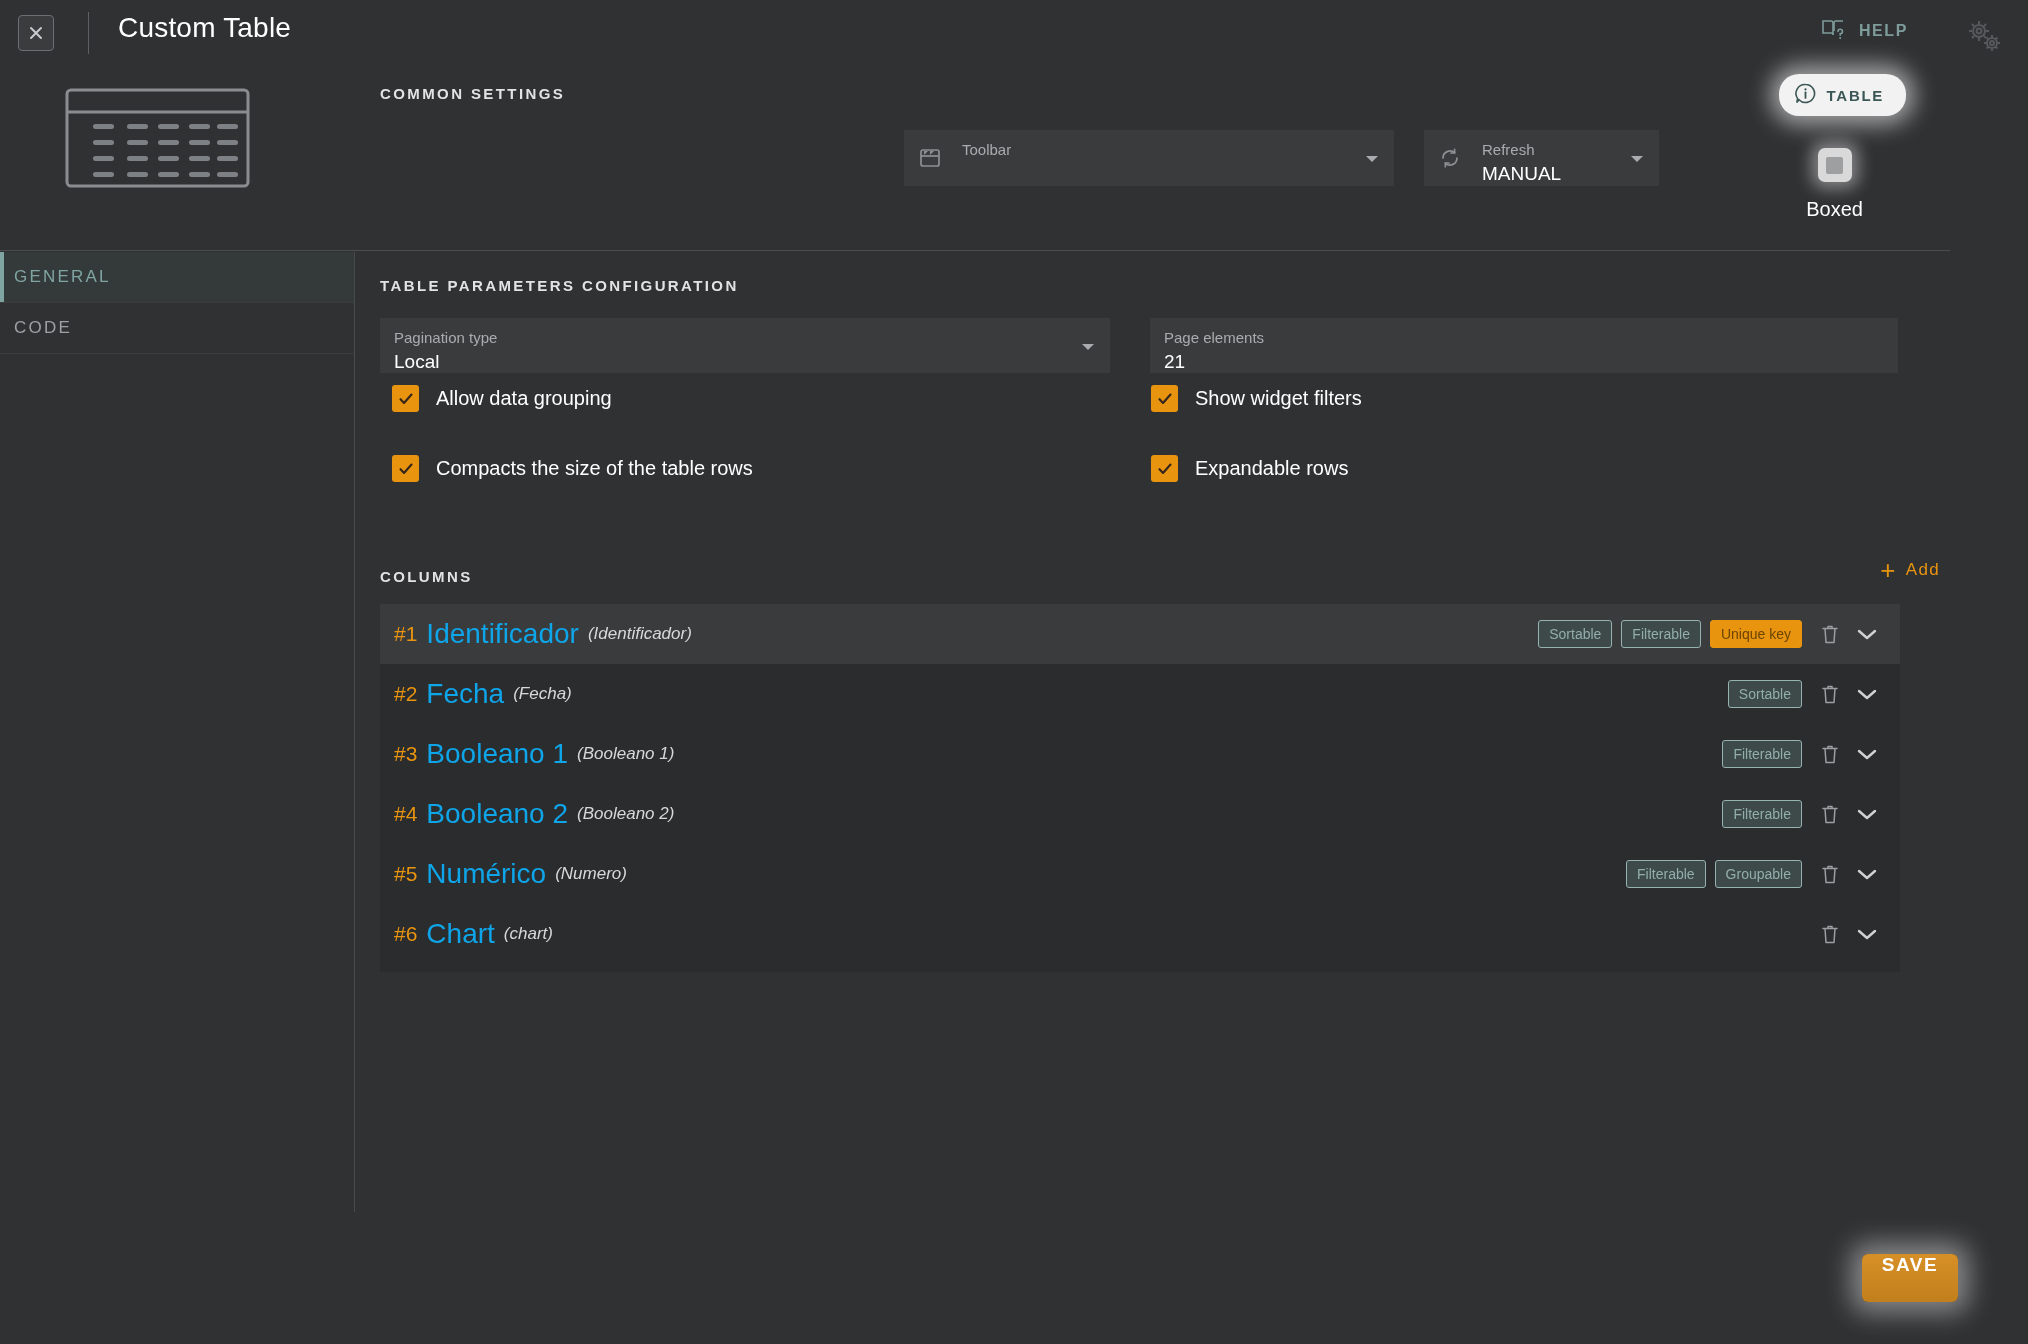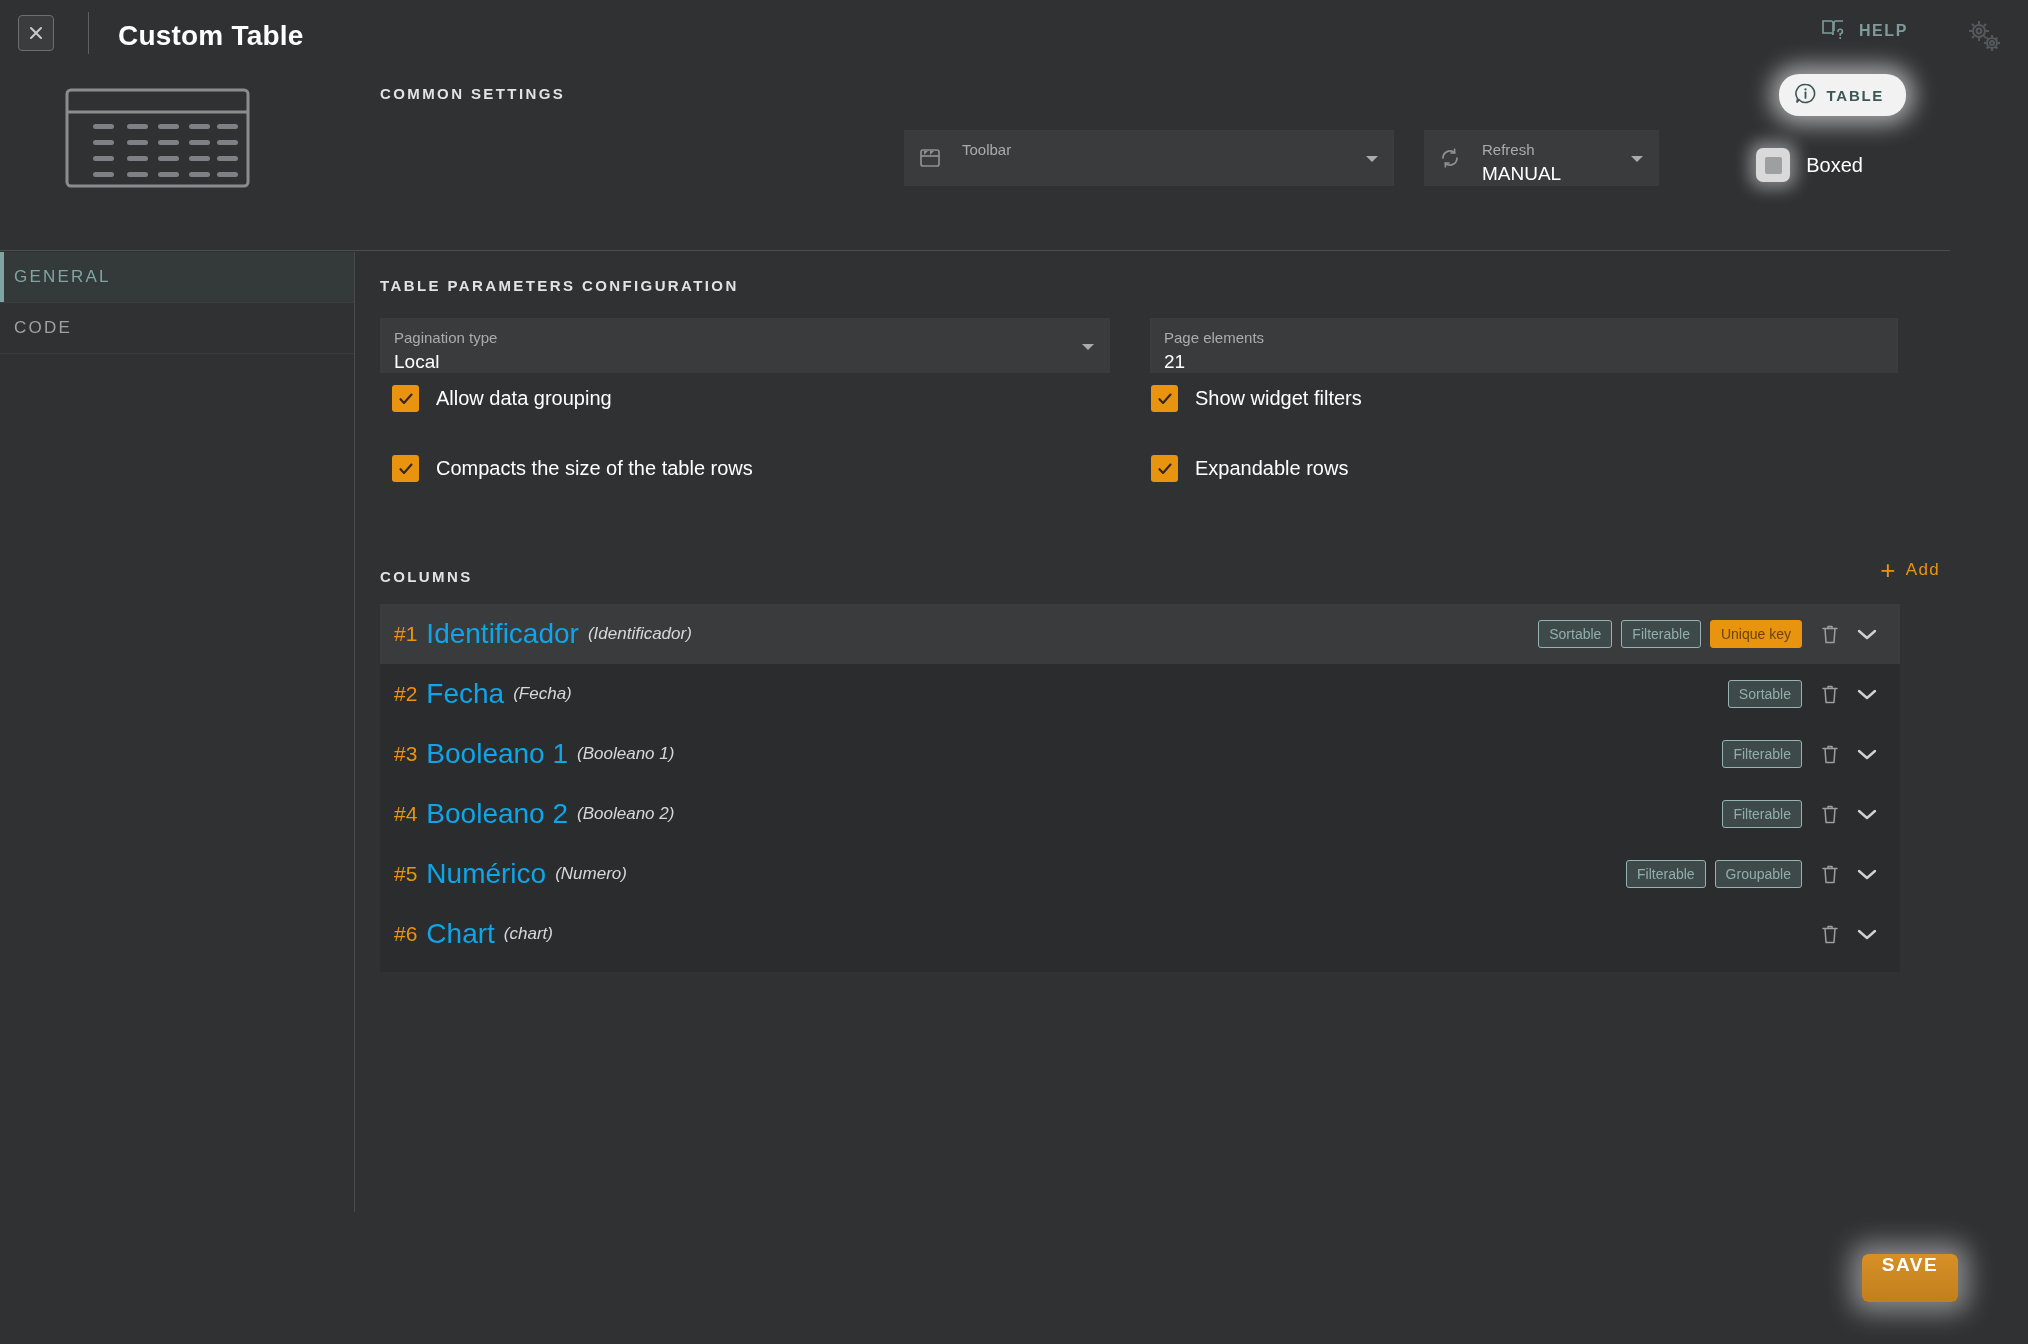--- a/index.html
+++ b/index.html
@@ -22,22 +22,22 @@
     background: #3b3c3e;
     display: flex; align-items: center; justify-content: center;
     cursor: pointer;
   }
   .close-btn svg { display: block; }
   .hdr-divider {
     position: absolute; left: 88px; top: 12px;
     width: 1px; height: 42px; background: #5e6164;
   }
   .page-title {
-    position: absolute; left: 118px; top: 20px;
-    font-size: 28px; color: #ffffff; font-weight: 700;
+    position: absolute; left: 118px; top: 12px;
+    font-size: 28px; color: #ffffff; font-weight: 400;
     letter-spacing: .2px;
   }
   .help-link {
     position: absolute; right: 120px; top: 18px;
     display: flex; align-items: center; gap: 12px;
     color: #7e9c9b; font-size: 16px; letter-spacing: 1.6px;
     font-weight: 600; cursor: pointer;
   }
   .gear-icons {
     position: absolute; right: 20px; top: 14px;
@@ -127,21 +127,21 @@
   .chk {
     width: 27px; height: 27px; border-radius: 3px;
     background: #e8940f; display: flex; align-items: center; justify-content: center;
     flex: none;
   }
   .chk svg { display: block; }
   .chk-label { font-size: 20px; color: #ffffff; }
 
   .boxed-row {
     position: absolute; right: 165px; top: 148px;
-    display: flex; align-items: center; gap: 16px; cursor: pointer;
+    display: flex; align-items: center; gap: 16px; cursor: pointer; flex-direction: column;
   }
   .boxed-box {
     width: 34px; height: 34px; border-radius: 7px; background: #d9d9d9;
     display: flex; align-items: center; justify-content: center;
     box-shadow: 0 0 16px 7px rgba(255,255,255,0.40);
   }
   .boxed-box i {
     display: block; width: 17px; height: 17px; background: #9d9fa1; border-radius: 2px;
   }
   .boxed-label { font-size: 20px; color: #ffffff; }

